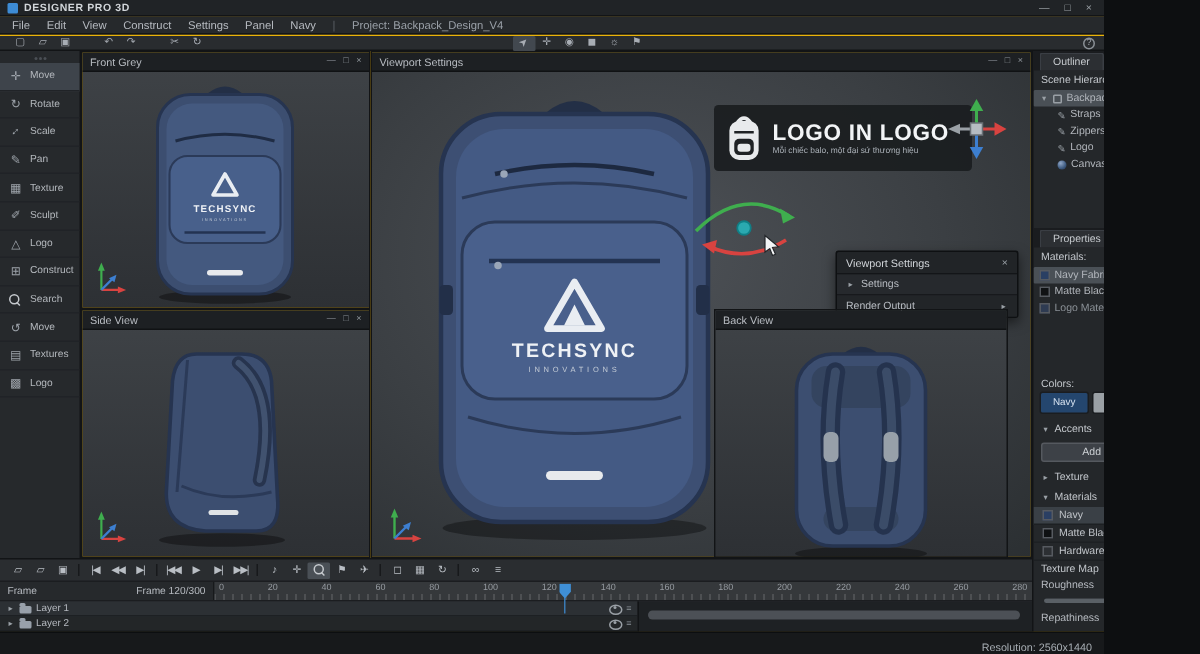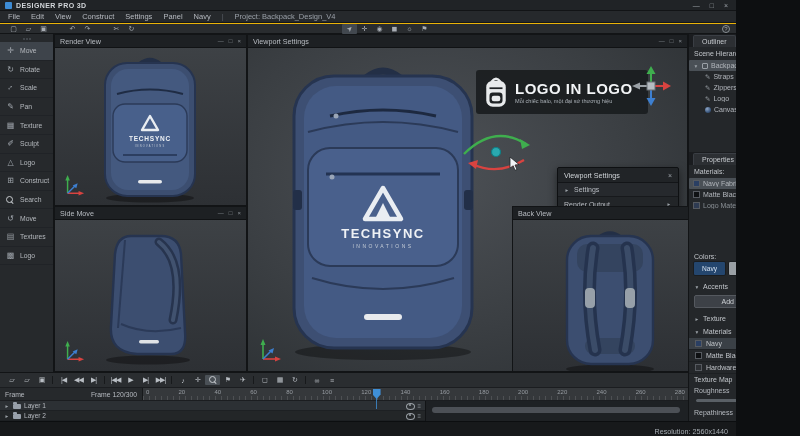--- a/index.html
+++ b/index.html
@@ -36,21 +36,21 @@
 
   
   .vp{position:absolute;border:1px solid #121416;background:linear-gradient(#3f4347,#2d3034);overflow:hidden}
   .vphead{height:13px;background:#1d2023;display:flex;align-items:center;gap:3px;padding:0 5px;font-size:7.2px;color:#b8bcc2;border-bottom:1px solid #101214}
   .vpctrl{margin-left:auto;display:flex;gap:5px;font-size:6px;color:#8a9096}
   .canvas{position:absolute;left:0;right:0;top:13px;bottom:0}
   .vp-front{left:54px;top:34px;width:193px;height:172px}
   .vp-side{left:54px;top:206px;width:193px;height:166px}
   .vp-main{left:247px;top:34px;width:441px;height:338px}
   .vp-main .canvas{background:radial-gradient(ellipse at 42% 38%,#4d5156 0%,#3b3f43 55%,#2b2f32 100%)}
-  .vp-back{left:512px;top:206px;width:196px;height:166px}
+  .vp-back{left:476px;top:206px;width:196px;height:166px}
   .tripod{position:absolute}
 
   
   .balo{position:absolute;left:228px;top:22px;width:172px;height:44px;background:rgba(26,29,32,.92);border-radius:3px;display:flex;align-items:center;gap:6px;padding:4px 7px}
   .balo-title{font-size:15px;font-weight:bold;color:#f2f4f6;letter-spacing:.5px;line-height:15px}
   .balo-sub{font-size:5.6px;color:#aab0b7;margin-top:2px}
 
   
   .ctx{position:absolute;left:309px;top:119px;width:122px;background:#212427;border:1px solid #0e1012;border-radius:2px;box-shadow:0 3px 8px rgba(0,0,0,.5)}
   .ctx-title{display:flex;align-items:center;height:15px;padding:0 6px;font-size:7.2px;color:#d0d4d8;border-bottom:1px solid #131518}
@@ -318,21 +318,21 @@
         <line x1="5" y1="22" x2="19" y2="22" stroke="#d84340" stroke-width="1.6"></line>
           <polygon points="23,22 17,19.5 17,24.5" fill="#d84340"></polygon>
         <line x1="5" y1="22" x2="13" y2="14" stroke="#3d7fd0" stroke-width="1.6"></line>
           <polygon points="16,11 10.5,13.5 14.5,16.5" fill="#3d7fd0"></polygon>
       </svg>
     </div>
   </div>
 
   <div class="vp vp-front">
     <div class="vphead">
-      <span>Render View</span>
+      <span>Front Grey</span>
       <span class="vpctrl">
         <span>—</span>
         <span>□</span>
         <span>×</span>
       </span>
     </div>
     <div class="canvas">
       <svg style="position:absolute;left:40px;top:6px" width="110" height="150" viewBox="0 0 110 150">
         <ellipse cx="55" cy="144" rx="44" ry="4.5" fill="rgba(0,0,0,.35)"></ellipse>
         <path d="M45,10 Q55,2 65,10" stroke="#232f46" stroke-width="4.5" fill="none" stroke-linecap="round"></path>
@@ -352,21 +352,21 @@
         <line x1="5" y1="22" x2="19" y2="22" stroke="#d84340" stroke-width="1.6"></line>
           <polygon points="23,22 17,19.5 17,24.5" fill="#d84340"></polygon>
         <line x1="5" y1="22" x2="13" y2="14" stroke="#3d7fd0" stroke-width="1.6"></line>
           <polygon points="16,11 10.5,13.5 14.5,16.5" fill="#3d7fd0"></polygon>
       </svg>
     </div>
   </div>
 
   <div class="vp vp-side">
     <div class="vphead">
-      <span>Side Move</span>
+      <span>Side View</span>
       <span class="vpctrl">
         <span>—</span>
         <span>□</span>
         <span>×</span>
       </span>
     </div>
     <div class="canvas">
       <svg style="position:absolute;left:38px;top:8px" width="110" height="140" viewBox="0 0 110 140">
         <ellipse cx="55" cy="132" rx="42" ry="4.5" fill="rgba(0,0,0,.35)"></ellipse>
         <path d="M38,8 Q24,8 22,26 L18,98 Q16,124 44,126 L78,126 Q94,126 92,104 L88,26 Q86,8 68,8 Z" fill="#3c4e70" stroke="#263450" stroke-width="2.4"></path>

